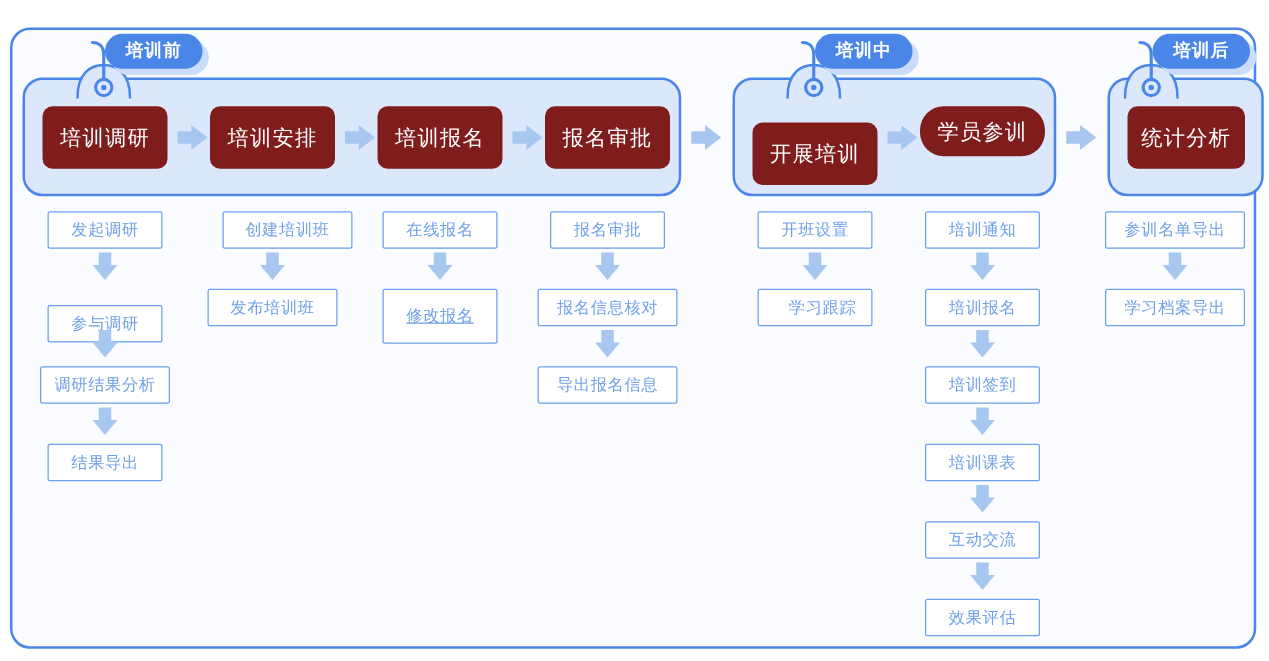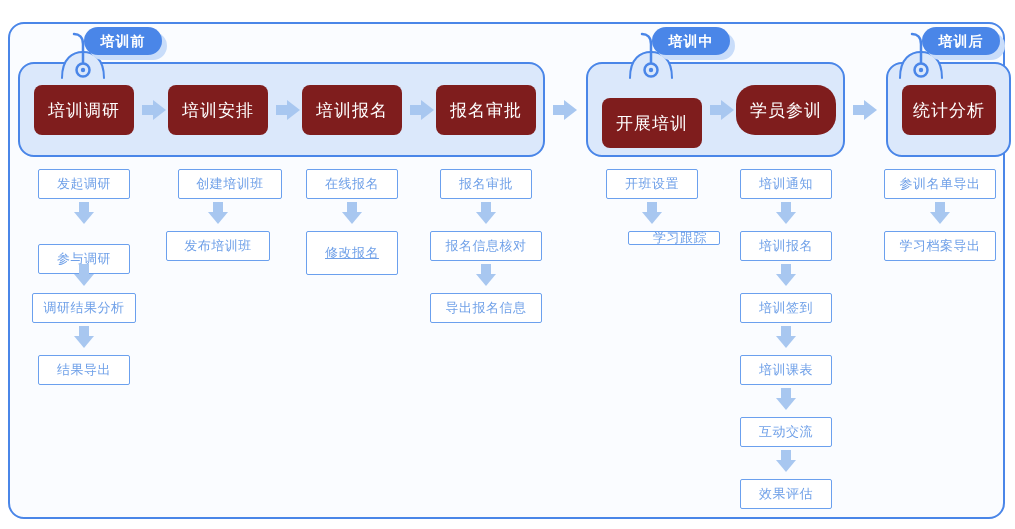--- a/index.html
+++ b/index.html
@@ -216,21 +216,21 @@
     <div class="tag-pill-shadow"></div>
     <div class="tag-pill">培训中</div>
   </div>
 
   <div class="step-box" style="left:602px; top:85px; width:100px; height:50px;margin-top:13px;">开展培训</div>
   <div class="arrow-right" style="left:710px; top:100px;">
     <div class="shaft"></div>
       <div class="head"></div>
   </div>
 
-  <div class="step-box" style="left:736px; top:85px; width:100px; height:50px;border-radius:19px;">学员参训</div>
+  <div class="step-box" style="left:736px; top:85px; width:100px; height:40px;border-radius:19px;">学员参训</div>
 
   <div class="arrow-right" style="left:853px; top:100px;">
     <div class="shaft"></div>
       <div class="head"></div>
   </div>
 
   <div class="phase-group" style="left:886px; top:62px; width:125px; height:95px;"></div>
 
   <div class="tag-wrap" style="left:893px; top:24px;">
     <svg class="tag-hook" viewBox="0 0 140 62">
@@ -286,21 +286,21 @@
     <div class="shaft"></div>
       <div class="head"></div>
   </div>
   <div class="task-box" style="left:430px; top:293px; width:112px; height:30px;">导出报名信息</div>
 
   <div class="task-box" style="left:606px; top:169px; width:92px; height:30px;">开班设置</div>
   <div class="arrow-down" style="left:642px; top:202px;">
     <div class="shaft"></div>
       <div class="head"></div>
   </div>
-  <div class="task-box" style="left:628px; top:231px; width:92px; height:14px;padding-left:12px;">学习跟踪</div>
+  <div class="task-box" style="left:606px; top:231px; width:92px; height:30px;padding-left:12px;">学习跟踪</div>
 
   <div class="task-box" style="left:740px; top:169px; width:92px; height:30px;">培训通知</div>
   <div class="arrow-down" style="left:776px; top:202px;">
     <div class="shaft"></div>
       <div class="head"></div>
   </div>
   <div class="task-box" style="left:740px; top:231px; width:92px; height:30px;">培训报名</div>
   <div class="arrow-down" style="left:776px; top:264px;">
     <div class="shaft"></div>
       <div class="head"></div>

